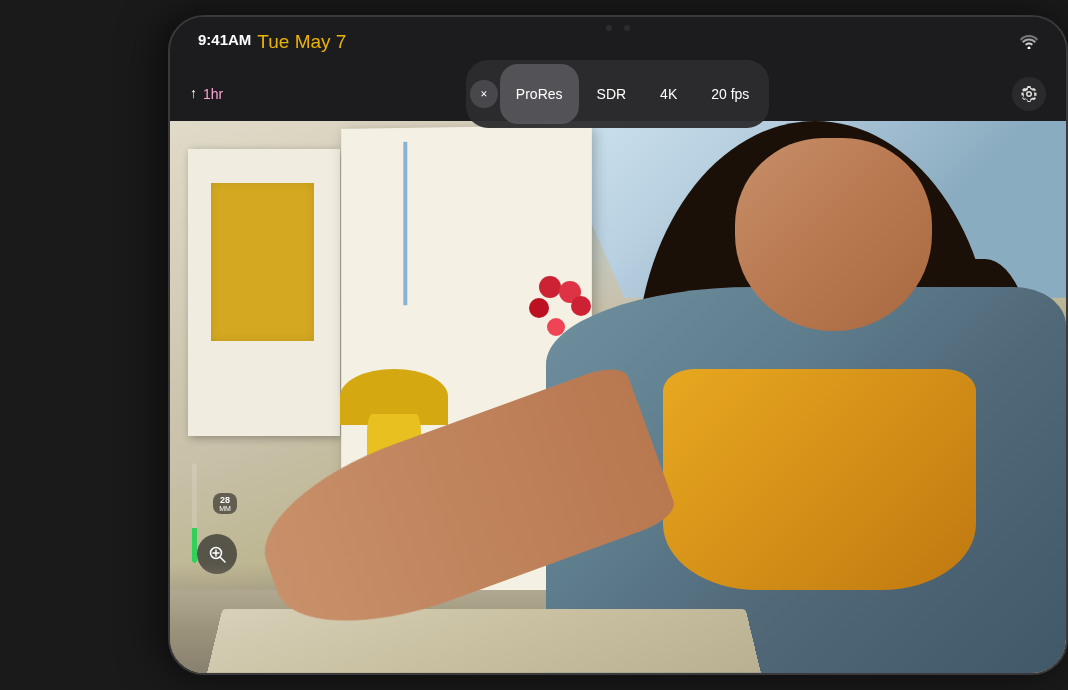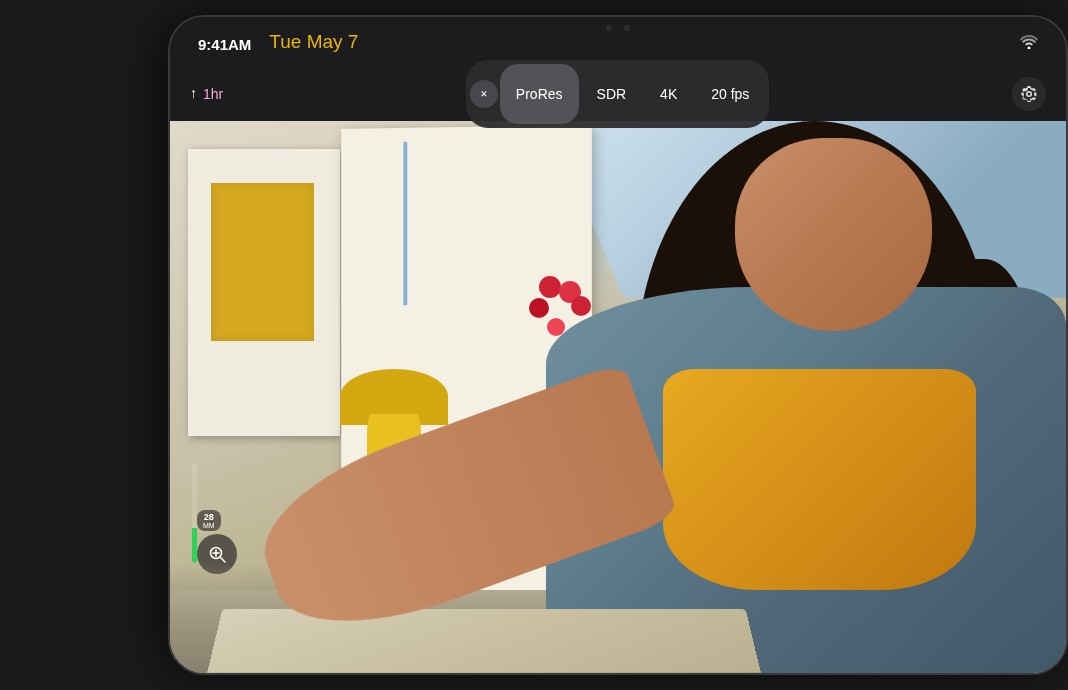--- a/index.html
+++ b/index.html
@@ -36,22 +36,22 @@
       background: #1c1c1e;
       display: flex;
       align-items: center;
       justify-content: space-between;
       padding: 0 28px;
       z-index: 10;
     }
 
     .status-left {
       display: flex;
-      align-items: flex-end;
-      gap: 18px;
+      align-items: flex-start;
+      gap: 6px;
     }
 
     .status-time {
       font-family: -apple-system, BlinkMacSystemFont, 'SF Pro Display', sans-serif;
       font-size: 15px;
       font-weight: 600;
       color: #ffffff;
     }
 
     .status-date {
@@ -180,22 +180,22 @@
       border-radius: 0 0 34px 34px;
     }
 
     
     .focal-indicator {
       position: absolute;
       bottom: 18%;
       left: 3%;
       display: flex;
       flex-direction: column;
-      align-items: flex-start;
-      gap: 3px;
+      align-items: flex-end;
+      gap: 20px;
     }
 
     .focal-badge {
       background: rgba(0,0,0,0.5);
       border-radius: 8px;
       padding: 2px 6px;
       font-family: -apple-system, BlinkMacSystemFont, 'SF Pro Display', sans-serif;
       font-size: 9px;
       font-weight: 700;
       color: #ffffff;

